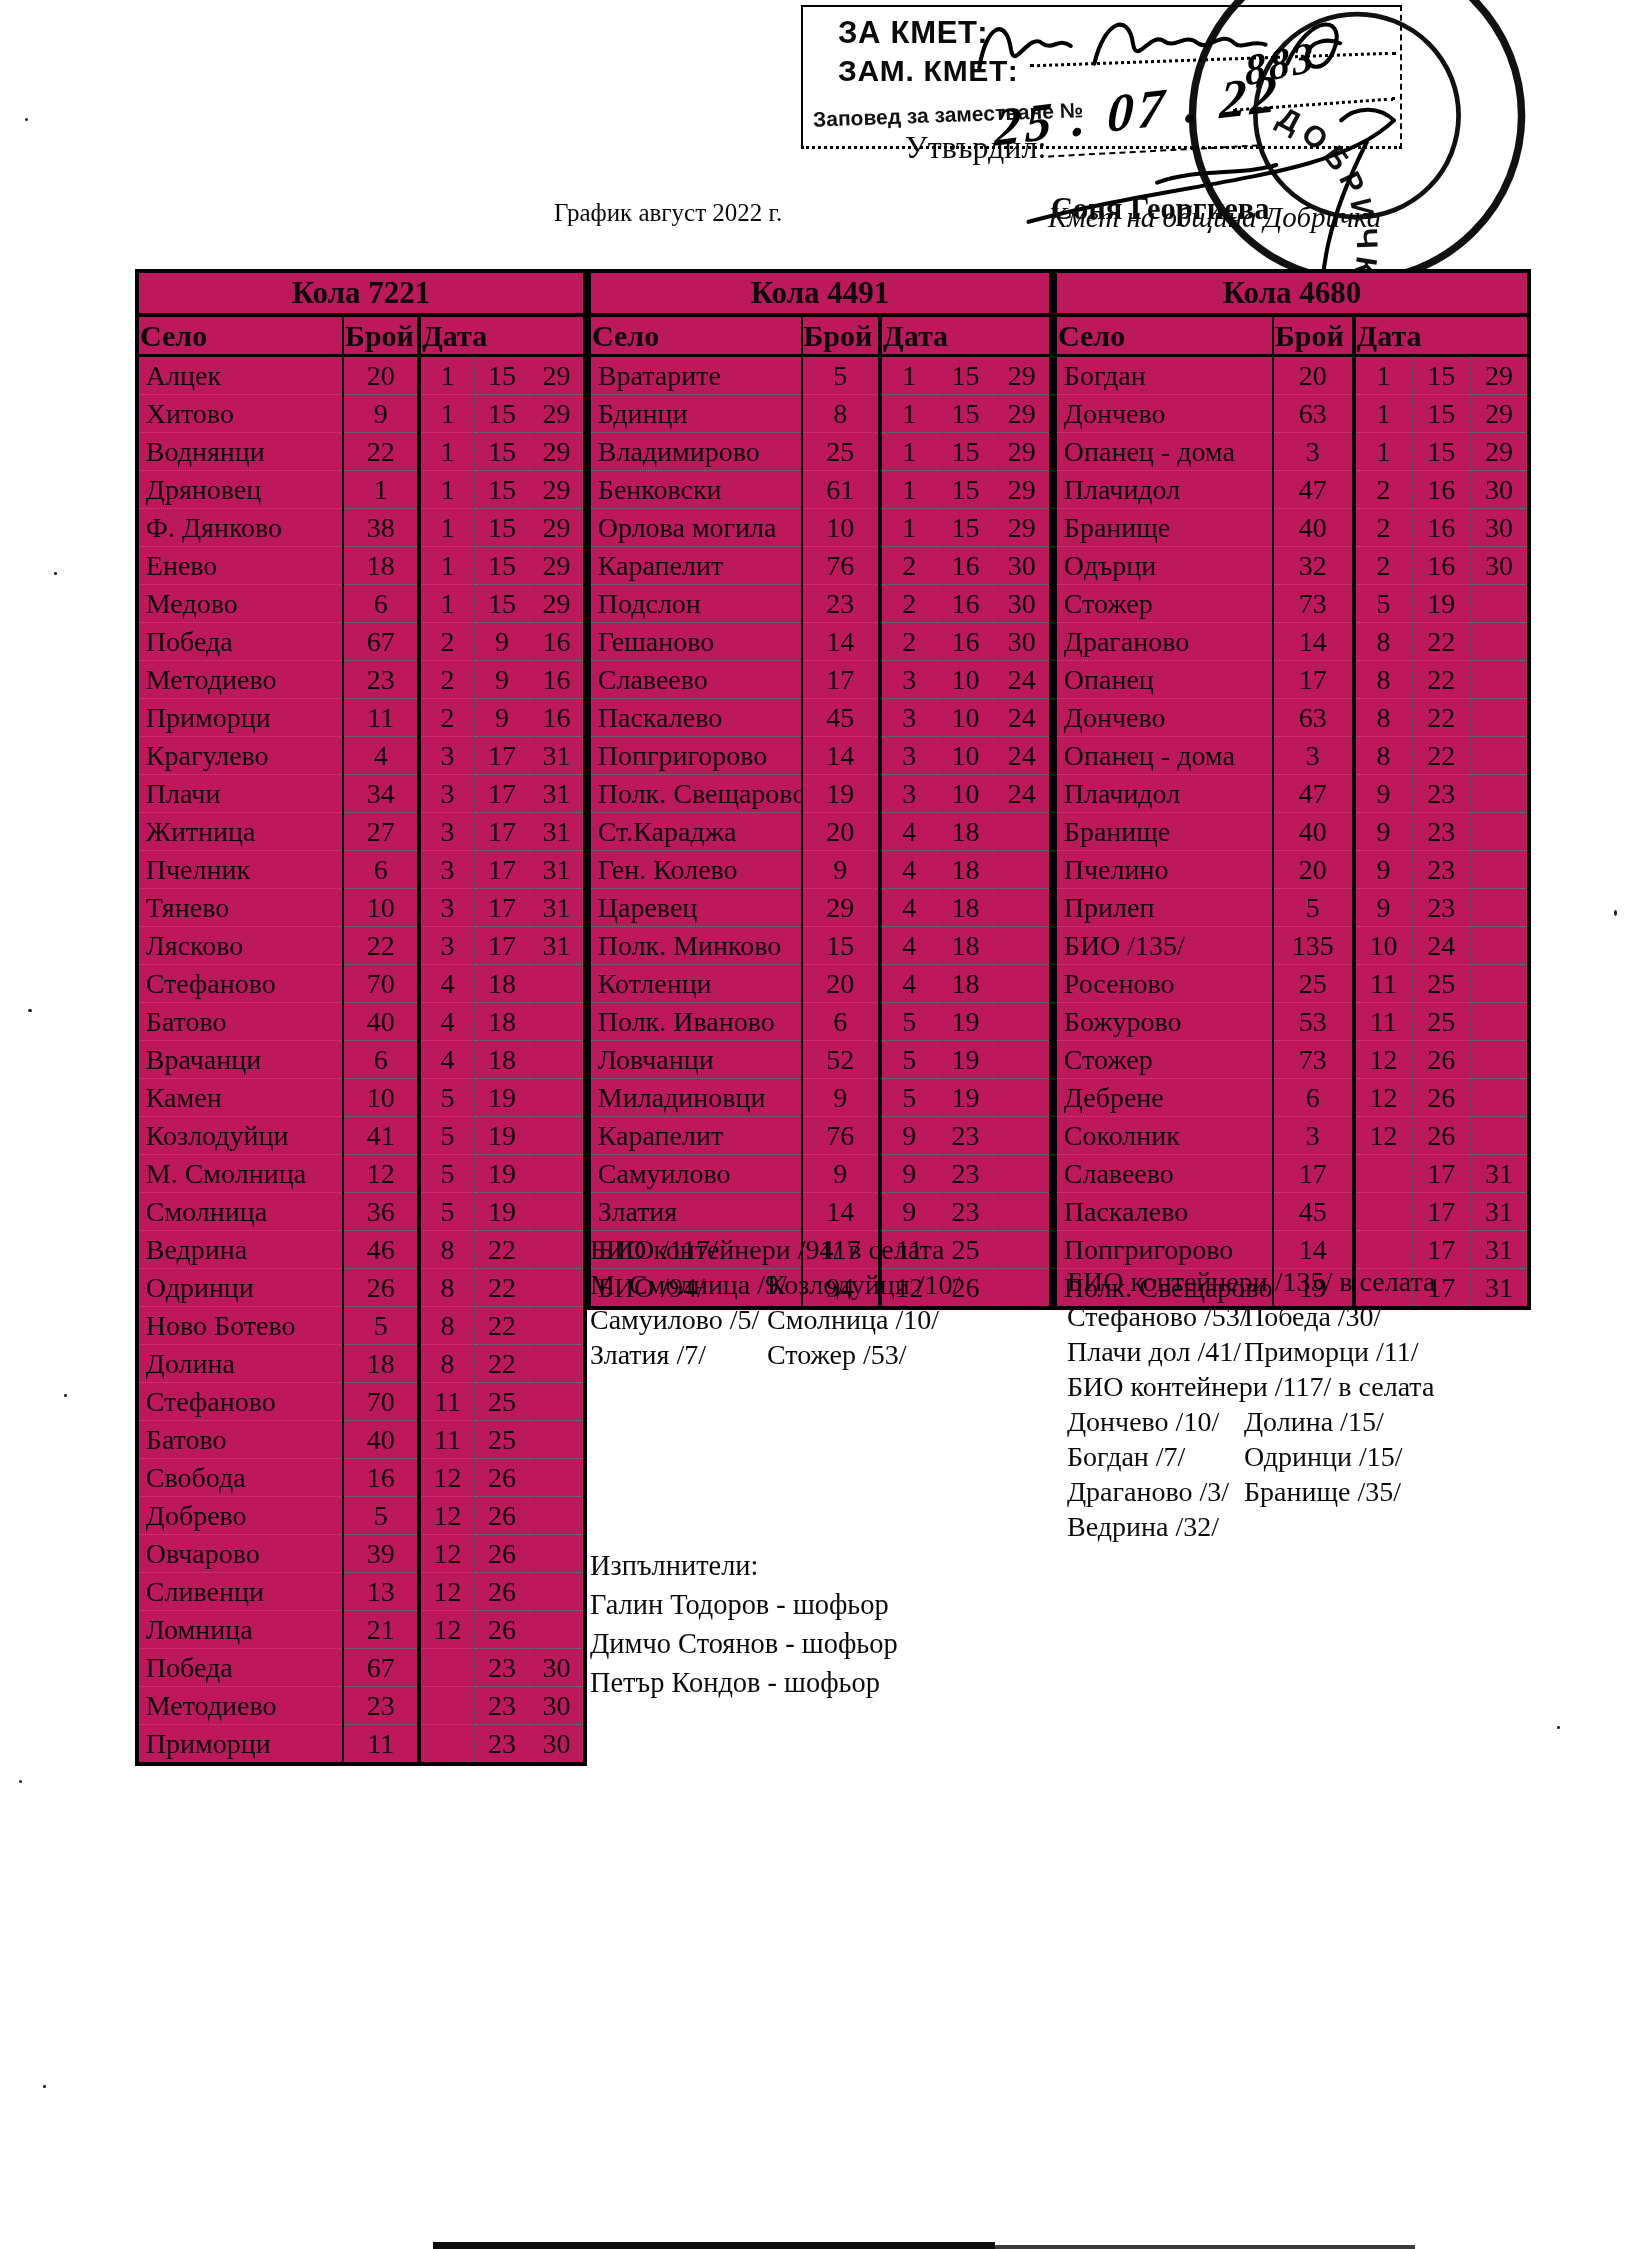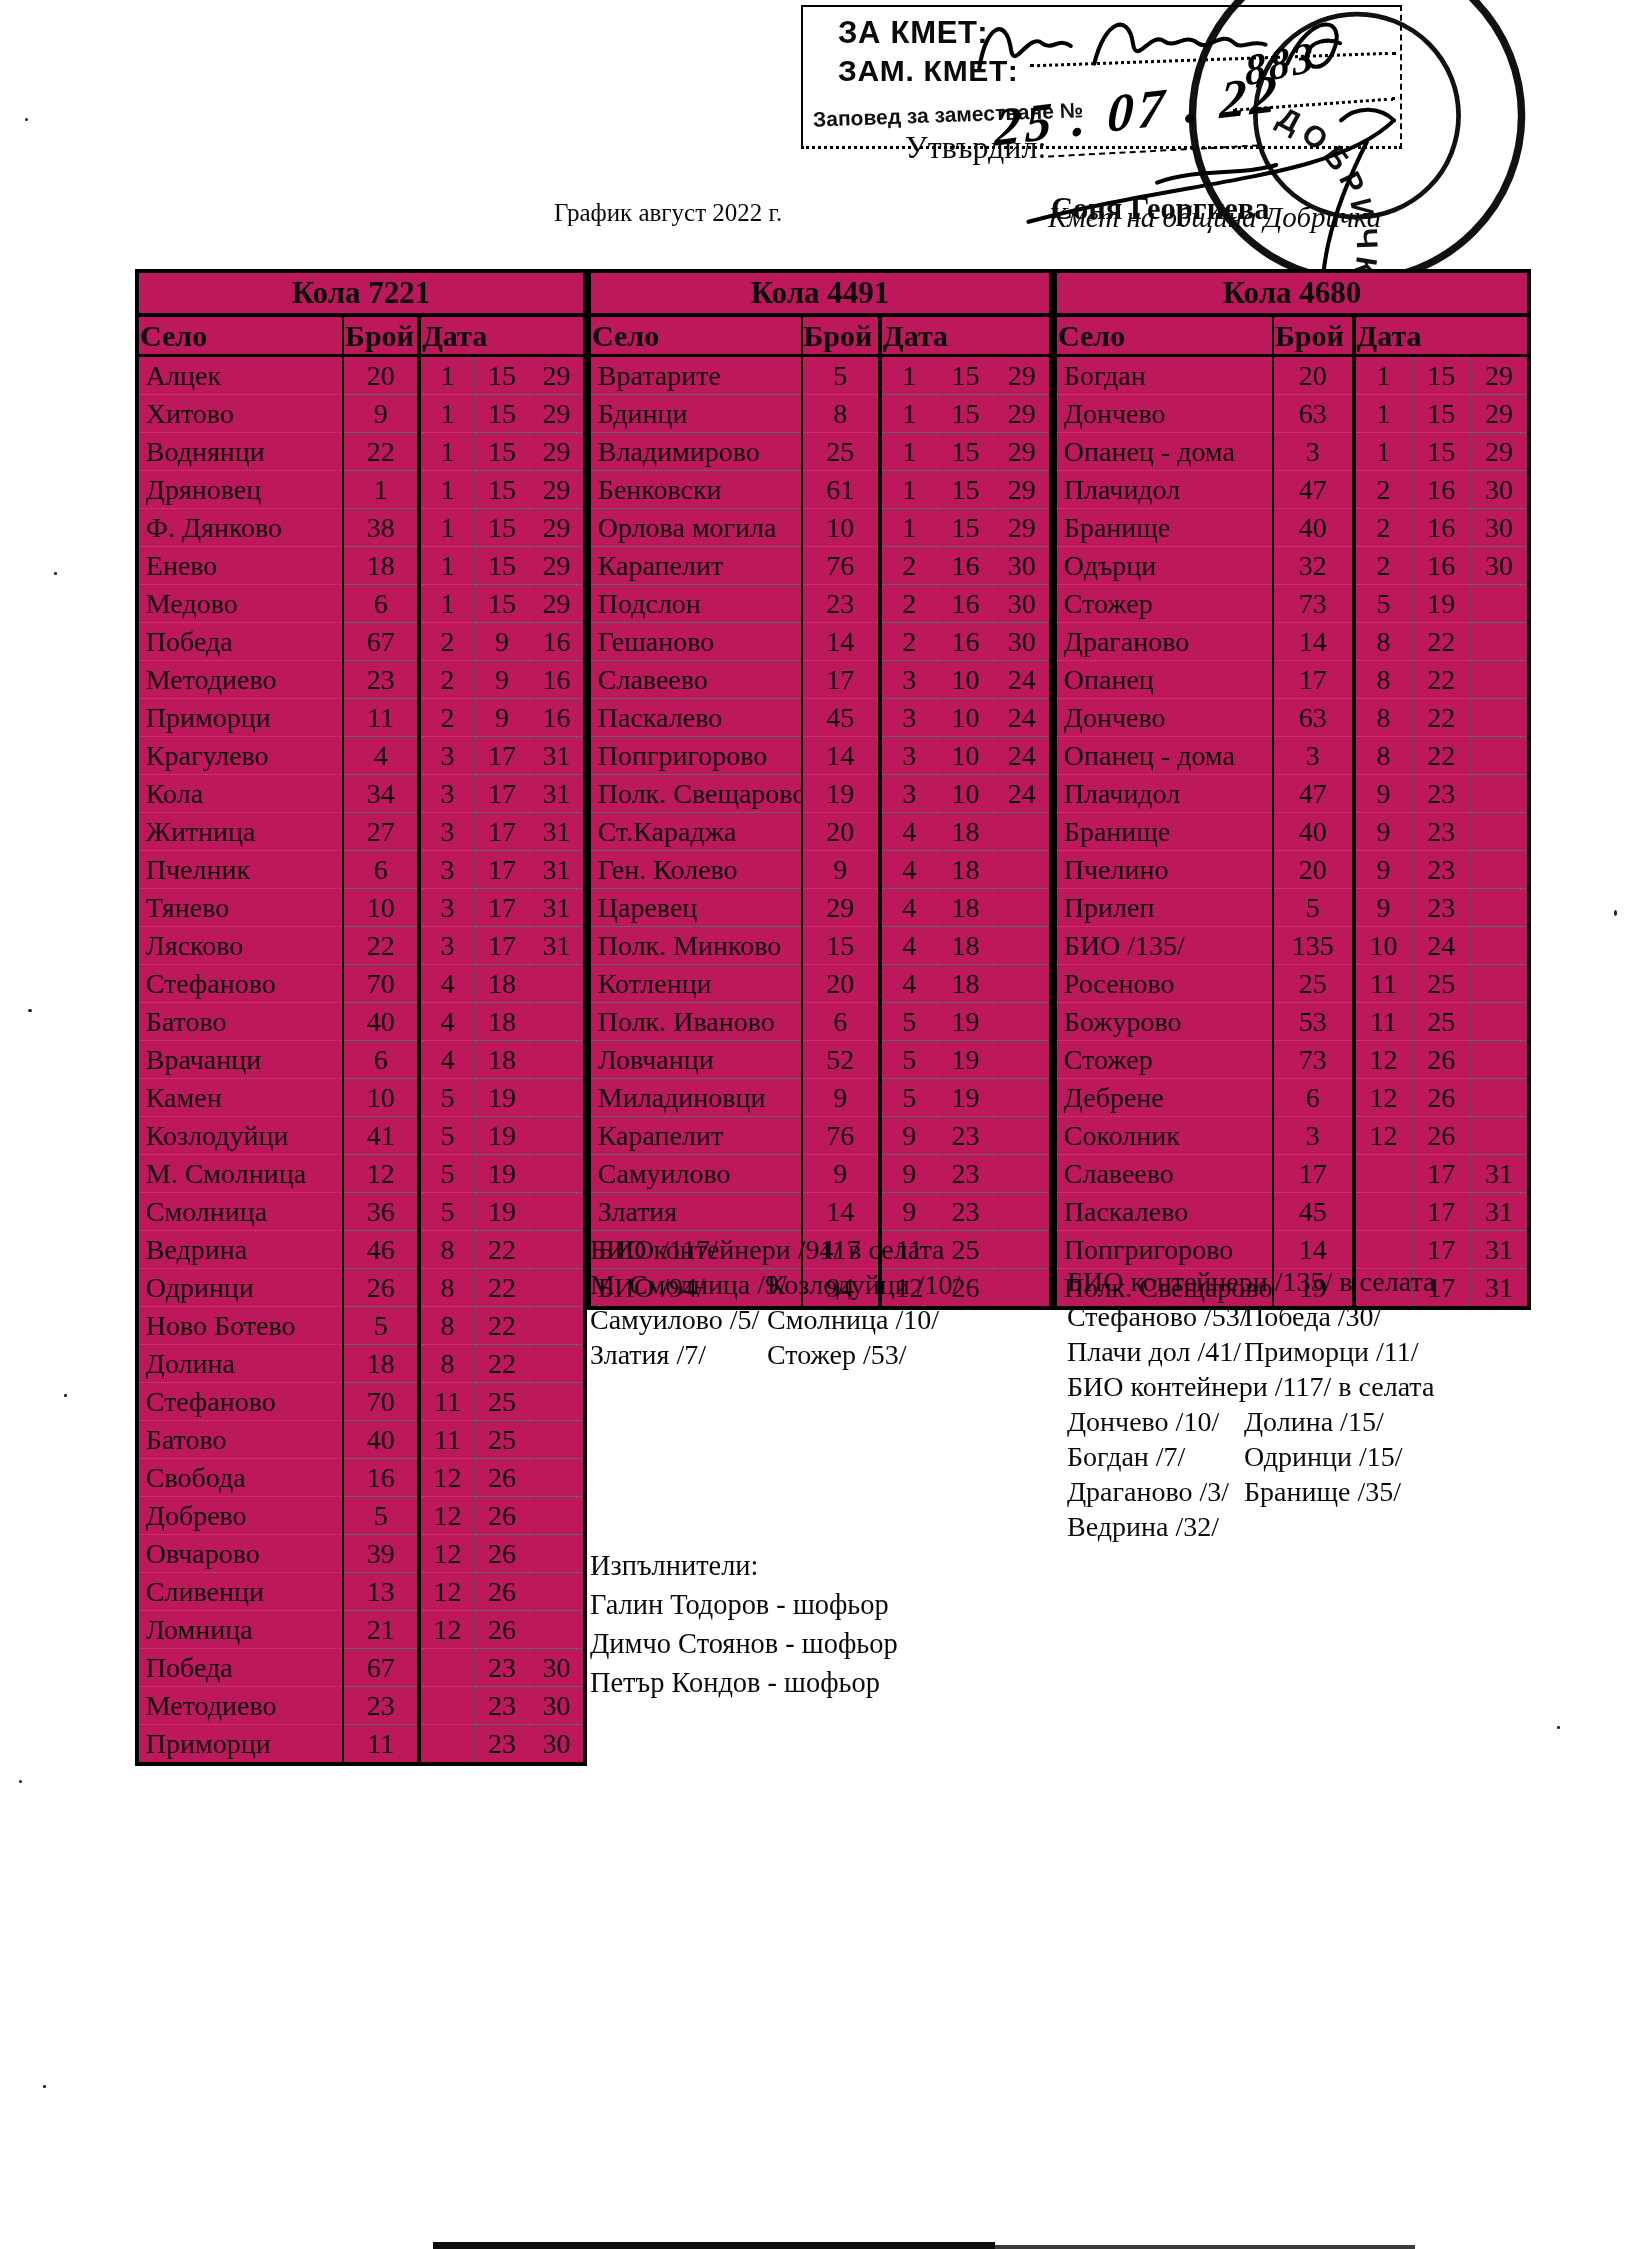--- a/index.html
+++ b/index.html
@@ -218,21 +218,21 @@
             <td class="c4">16</td>
           </tr>
           <tr>
             <td class="c0">Крагулево</td>
             <td class="c1">4</td>
             <td class="c2">3</td>
             <td class="c3">17</td>
             <td class="c4">31</td>
           </tr>
           <tr>
-            <td class="c0">Кола</td>
+            <td class="c0">Плачи</td>
             <td class="c1">34</td>
             <td class="c2">3</td>
             <td class="c3">17</td>
             <td class="c4">31</td>
           </tr>
           <tr>
             <td class="c0">Житница</td>
             <td class="c1">27</td>
             <td class="c2">3</td>
             <td class="c3">17</td>

